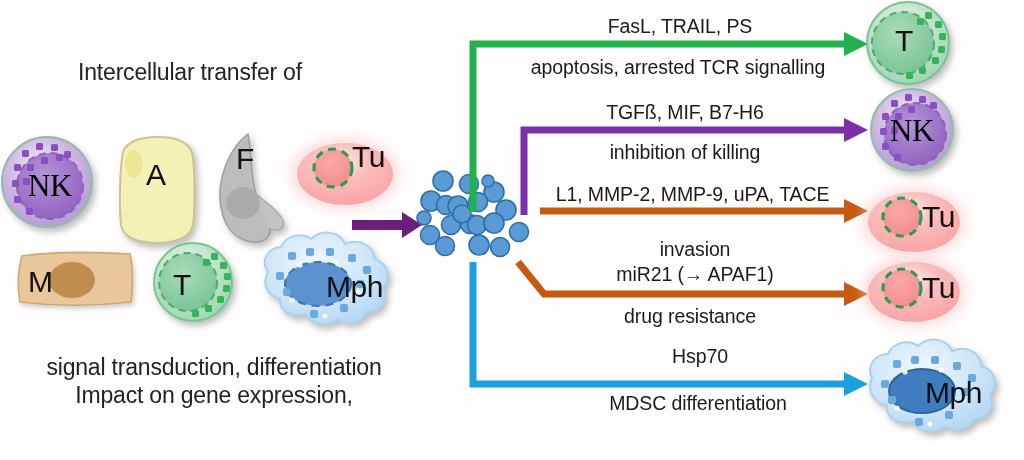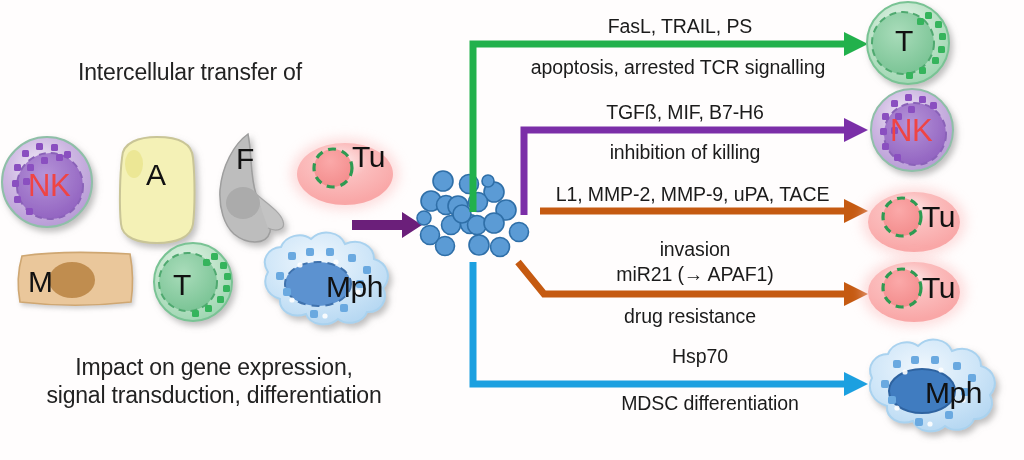--- a/index.html
+++ b/index.html
@@ -5,21 +5,21 @@
   html,body{margin:0;padding:0;background:#ffffff;}
   body{width:1024px;height:460px;overflow:hidden;
        font-family:"Liberation Sans","DejaVu Sans",sans-serif;color:#1a1a1a;}
   #stage{position:relative;width:1024px;height:460px;background:#fffdfd;}
   .abs{position:absolute;}
   .ctr{display:flex;align-items:center;justify-content:center;text-align:right;}
   .ttl{font-size:23px;line-height:1.22;color:#222;letter-spacing:-0.2px;}
   .pw-lab{font-size:19.5px;color:#1b1b1b;white-space:nowrap;letter-spacing:-0.1px;}
   .cellname{position:absolute;font-size:0;pointer-events:none;}
   .cellname span{font-size:30px;font-weight:400;color:#111;letter-spacing:-0.5px;}
-  .nkname span{color:#ef4444;font-size:31px;}
+  .nkname span{color:#000000;font-size:31px;font-family:Liberation Serif, serif;}
   svg{display:block;overflow:visible;}
 </style>
 </head>
 <body>
 
 <div id="stage">
 
   <div class="abs ctr ttl" style="left:20px;top:36px;width:340px;height:72px;flex-direction:column;">
     <div>Intercellular transfer of</div>
   </div>
@@ -155,22 +155,22 @@
 
   <div class="cellname nkname" style="left:28px;top:168px;"><span>NK</span></div>
   <div class="cellname" style="left:146px;top:158px;"><span>A</span></div>
   <div class="cellname" style="left:236px;top:142px;"><span>F</span></div>
   <div class="cellname" style="left:352px;top:140px;"><span>Tu</span></div>
   <div class="cellname" style="left:28px;top:265px;"><span>M</span></div>
   <div class="cellname" style="left:173px;top:268px;"><span>T</span></div>
   <div class="cellname" style="left:326px;top:270px;"><span>Mph</span></div>
 
   <div class="abs ctr ttl" style="left:14px;top:345px;width:400px;height:72px;flex-direction:column;">
+    <div>signal transduction, differentiation</div>
     <div>Impact on gene expression,</div>
-    <div>signal transduction, differentiation</div>
   </div>
 
   <svg class="abs" style="left:350px;top:200px;" width="80" height="50" viewBox="0 0 80 50">
     <path d="M2 20 L52 20 L52 12 L72 25 L52 38 L52 30 L2 30 Z" fill="#6b1f7a"></path>
   </svg>
 
   <svg class="abs" style="left:410px;top:168px;" width="140" height="110" viewBox="0 0 140 110">
     <g fill="#5b9bd5" stroke="#2f6fa8" stroke-width="1.6">
       <circle cx="33" cy="13" r="10"></circle>
         <circle cx="59" cy="16" r="9.5"></circle>
@@ -229,21 +229,21 @@
   <div class="abs ctr pw-lab" style="left:520px;top:100px;width:330px;height:24px;">TGFß, MIF, B7-H6</div>
   <div class="abs ctr pw-lab" style="left:520px;top:139px;width:330px;height:26px;">inhibition of killing</div>
 
   <div class="abs ctr pw-lab" style="left:520px;top:182px;width:345px;height:24px;">L1, MMP-2, MMP-9, uPA, TACE</div>
   <div class="abs ctr pw-lab" style="left:530px;top:236px;width:330px;height:26px;">invasion</div>
 
   <div class="abs ctr pw-lab" style="left:535px;top:262px;width:320px;height:24px;">miR21 (→ APAF1)</div>
   <div class="abs ctr pw-lab" style="left:530px;top:303px;width:320px;height:26px;">drug resistance</div>
 
   <div class="abs ctr pw-lab" style="left:545px;top:344px;width:310px;height:24px;">Hsp70</div>
-  <div class="abs ctr pw-lab" style="left:540px;top:390px;width:340px;height:26px;">MDSC differentiation</div>
+  <div class="abs ctr pw-lab" style="left:528px;top:390px;width:340px;height:26px;">MDSC differentiation</div>
 
   <svg class="abs" style="left:862px;top:0px;" width="162" height="460" viewBox="0 0 162 460">
 
     <g filter="url(#sh)">
       <circle cx="46" cy="43" r="41" fill="url(#gTout)" stroke="#79c394" stroke-width="2"></circle>
       <circle cx="41" cy="43" r="31" fill="url(#gTin)" stroke="#4fa96f" stroke-width="2" stroke-dasharray="7 5"></circle>
       <g fill="#36b45c">
         <rect x="63" y="12" width="7" height="7" rx="1.5"></rect>
           <rect x="73" y="21" width="7" height="7" rx="1.5"></rect>
         <rect x="77" y="33" width="7" height="7" rx="1.5"></rect>

